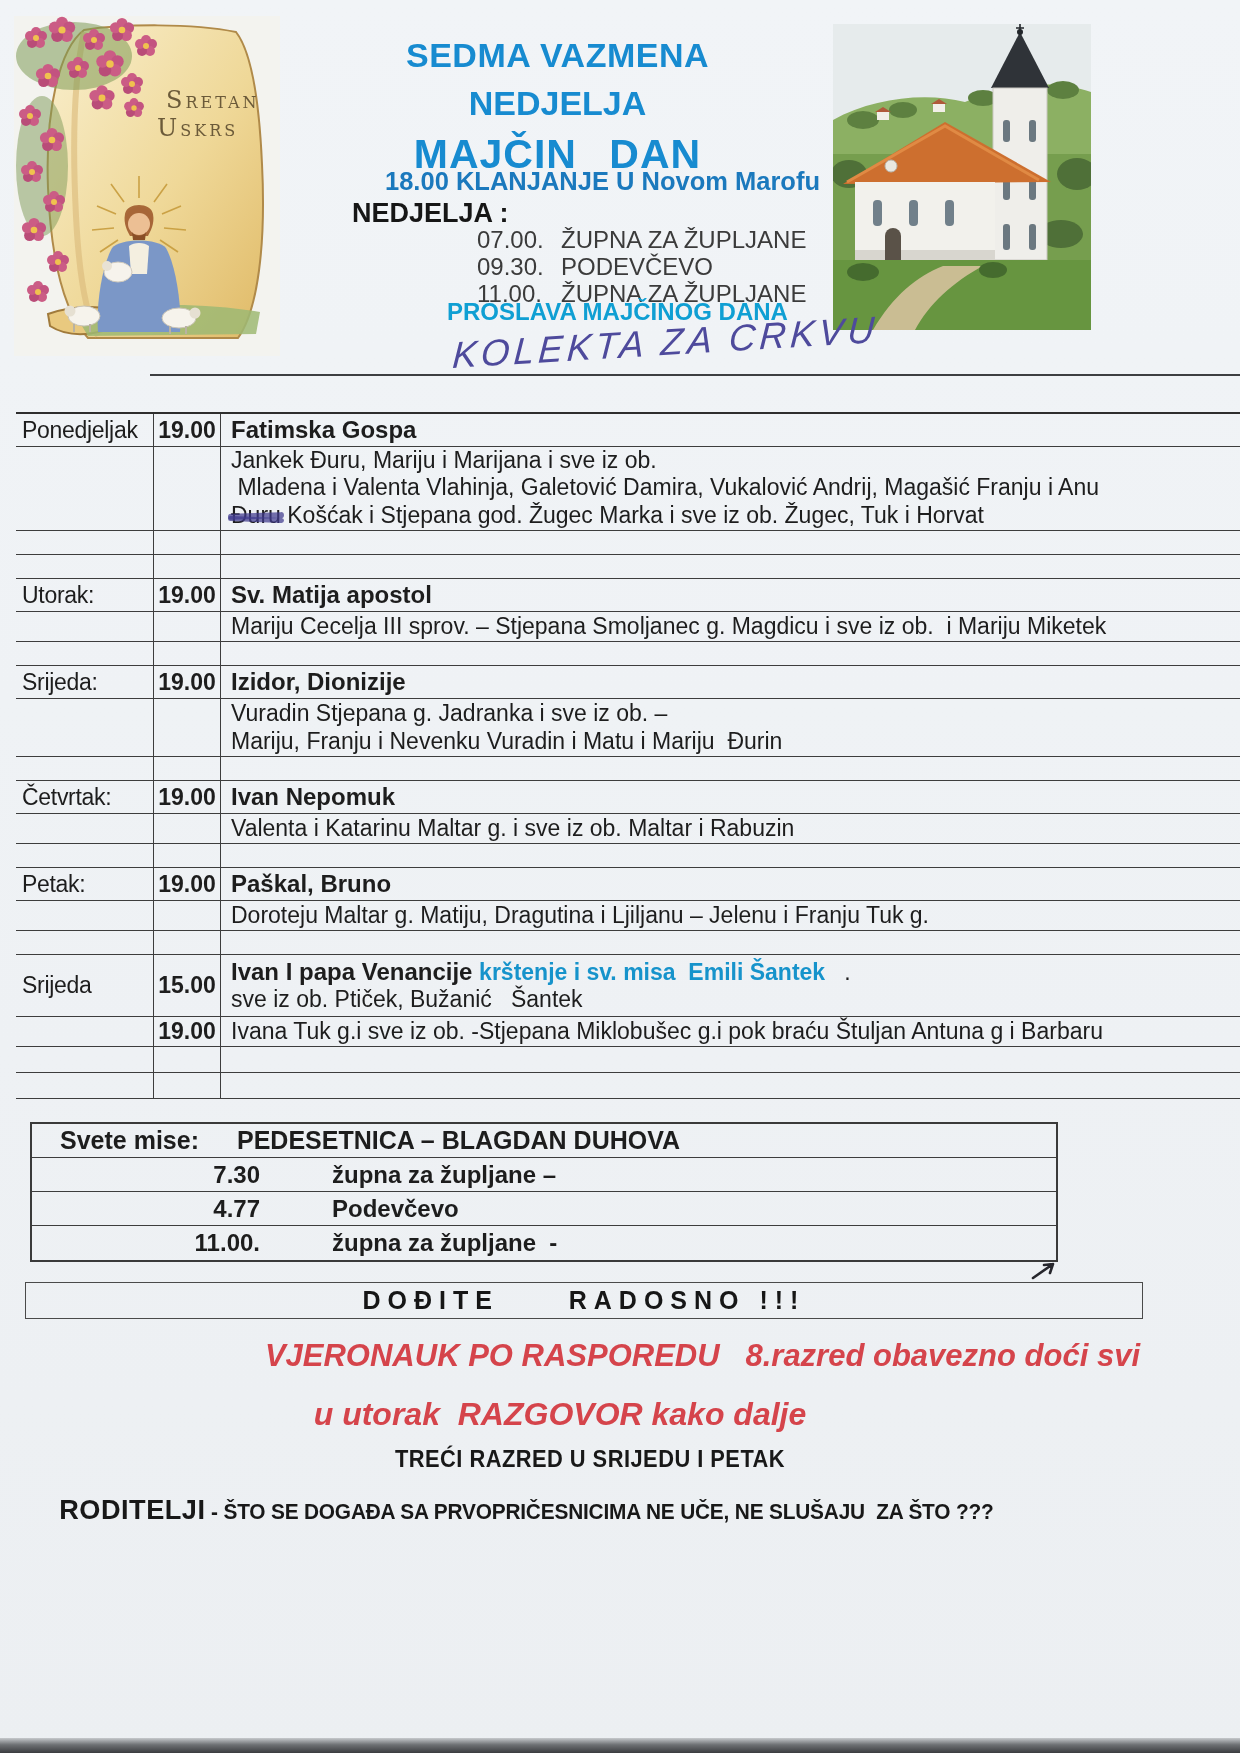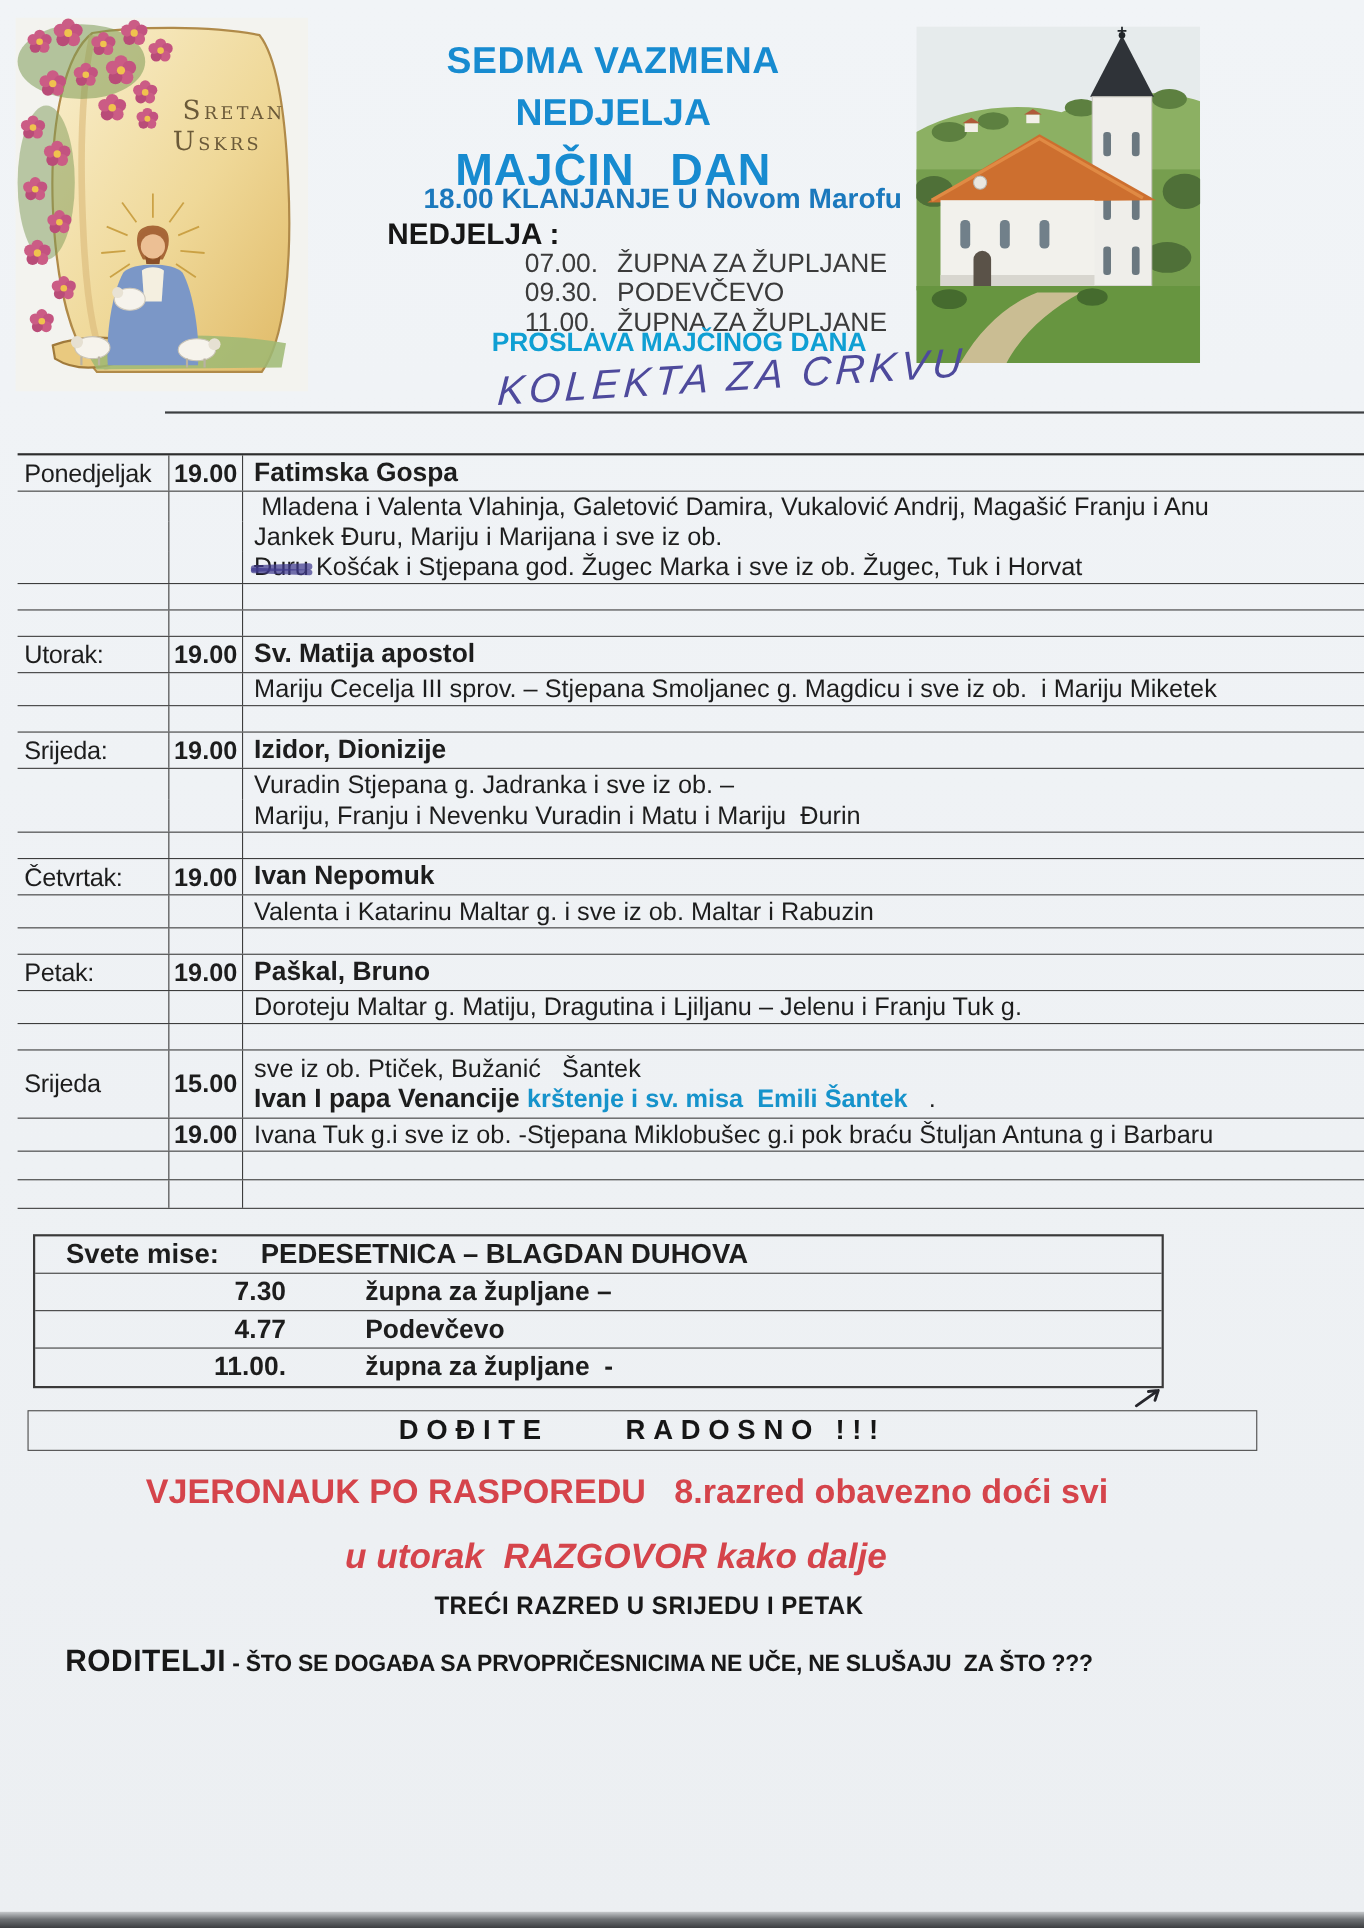--- a/index.html
+++ b/index.html
@@ -48,22 +48,22 @@
   .mrow{display:flex;height:34px;align-items:center;font-weight:bold;white-space:pre}
   .mlabel{width:205px;padding-left:28px;font-size:25px}
   .mtitle{font-size:25px}
   .mtime{width:228px;text-align:right;font-size:24px;display:inline-block}
   .mname{padding-left:72px;font-size:24px}
   
   .banner{left:25px;top:1282px;width:1118px;height:37px;border:1.5px solid #4a4a4a;
           display:flex;align-items:center;justify-content:center;font-size:25px;font-weight:bold;
           letter-spacing:7px;white-space:pre;color:#161616}
   .pen-arrow{left:1030px;top:1256px}
-  .red1{left:0;top:1338px;width:1140px;text-align:center;color:#d5444b;font-size:31px;
-        font-weight:bold;white-space:pre}
+  .red1{left:0;top:1338px;width:1140px;text-align:right;color:#d5444b;font-size:31px;
+        font-weight:bold;font-style:italic;white-space:pre}
   .red2{left:0;top:1396px;width:1120px;text-align:center;color:#d5444b;font-size:32px;
         font-weight:bold;font-style:italic;white-space:pre}
   .black1{left:0;top:1446px;width:1180px;text-align:center;font-size:23px;font-weight:bold;
           color:#181818;transform:scaleX(.95);transform-origin:center;letter-spacing:.5px}
   .parents{left:42px;top:1476px;width:1170px;font-weight:bold;color:#181818;white-space:pre;
            transform:scaleX(.97);transform-origin:left}
   .plabel{font-size:28px;letter-spacing:.5px}
   .ptext{font-size:21.5px;letter-spacing:-.2px}
   .scanband{left:0;bottom:0;width:1240px;height:15px;
             background:linear-gradient(180deg,#c6c9cc 0%,#6e7174 45%,#3a3c3f 100%)}
@@ -227,26 +227,26 @@
   <div class="abs wtable">
 
     <div class="trow h33 bb">
       <div class="cday">Ponedjeljak</div>
       <div class="ctime">19.00</div>
       <div class="cdesc feastc">Fatimska Gospa</div>
     </div>
     <div class="trow h27">
       <div class="cday"></div>
         <div class="ctime"></div>
+      <div class="cdesc">Jankek Đuru, Mariju i Marijana i sve iz ob.</div>
+    </div>
+    <div class="trow h27">
+      <div class="cday"></div>
+        <div class="ctime"></div>
       <div class="cdesc"> Mladena i Valenta Vlahinja, Galetović Damira, Vukalović Andrij, Magašić Franju i Anu</div>
-    </div>
-    <div class="trow h27">
-      <div class="cday"></div>
-        <div class="ctime"></div>
-      <div class="cdesc">Jankek Đuru, Mariju i Marijana i sve iz ob.</div>
     </div>
     <div class="trow h30 bb">
       <div class="cday"></div>
         <div class="ctime"></div>
       <div class="cdesc" style="position:relative">
         
         <span class="struck">Đuru</span>
         <span> Košćak i Stjepana god. Žugec Marka i sve iz ob. Žugec, Tuk i Horvat</span>
       </div>
     </div>
@@ -327,22 +327,22 @@
     <div class="trow h24 bb">
       <div class="cday"></div>
         <div class="ctime"></div>
         <div class="cdesc"></div>
     </div>
 
     <div class="trow h62 bb">
       <div class="cday">Srijeda</div>
       <div class="ctime">15.00</div>
       <div class="cdesc col">
+        <div class="dline"><span class="feastc">Ivan I papa Venancije </span><span class="bluec">krštenje i sv. misa  Emili Šantek</span><span>   .</span></div>
         <div class="dline">sve iz ob. Ptiček, Bužanić   Šantek</div>
-        <div class="dline"><span class="feastc">Ivan I papa Venancije </span><span class="bluec">krštenje i sv. misa  Emili Šantek</span><span>   .</span></div>
       </div>
     </div>
     <div class="trow h30 bb">
       <div class="cday"></div>
       <div class="ctime">19.00</div>
       <div class="cdesc">Ivana Tuk g.i sve iz ob. -Stjepana Miklobušec g.i pok braću Štuljan Antuna g i Barbaru</div>
     </div>
     <div class="trow h26 bb">
       <div class="cday"></div>
         <div class="ctime"></div>

